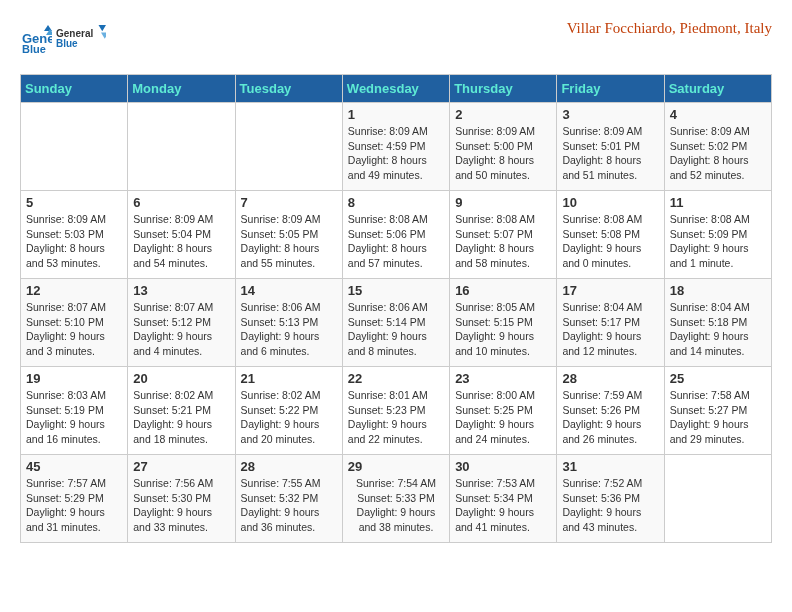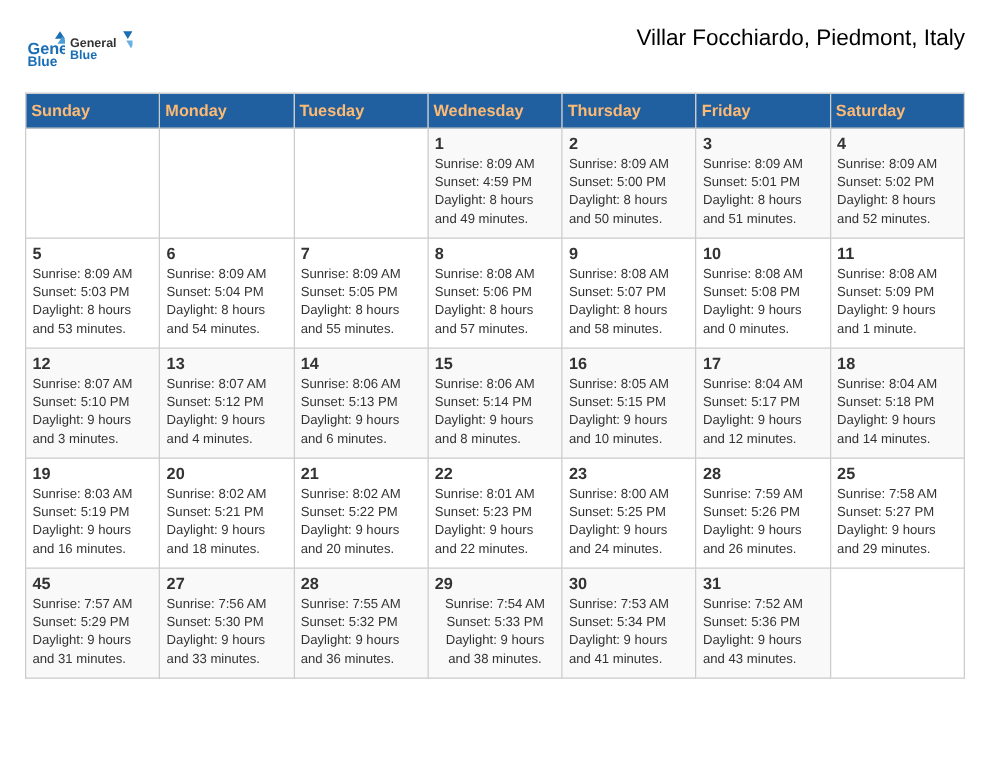--- a/index.html
+++ b/index.html
@@ -27,31 +27,32 @@
     }
     .title-block {
       text-align: right;
     }
     .month-title {
       font-size: 36px;
       font-weight: bold;
       color: #333;
     }
     .location {
-      font-size: 18px;
-      color: #000000;
+      font-size: 15px;
+      color: #c2410c;
+      font-family: Liberation Serif, serif;
     }
     table {
       width: 100%;
       border-collapse: collapse;
       table-layout: fixed;
     }
     thead th {
       background-color: #2060a0;
-      color: #fdba74;
+      color: #5eead4;
       font-size: 13px;
       font-weight: bold;
       padding: 6px 4px;
       text-align: left;
       border: 1px solid #ccc;
     }
     tbody td {
       vertical-align: top;
       border: 1px solid #ccc;
       padding: 4px 5px;

